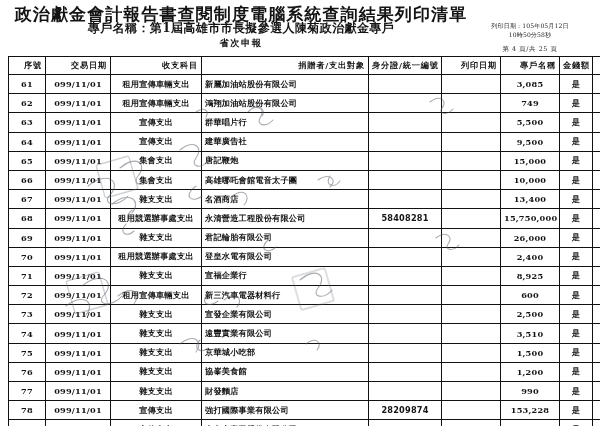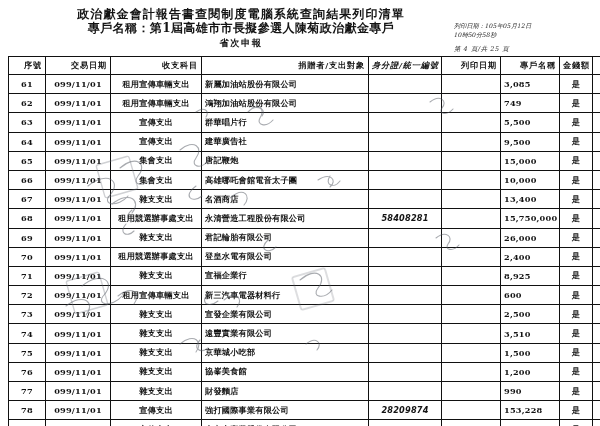--- a/index.html
+++ b/index.html
@@ -27,21 +27,21 @@
   
   .header {
     position: relative;
     height: 48px;
   }
   .titleblock {
     text-align: center;
     padding-right: 118px;
   }
   .doc-title {
-    font-size: 12px;
+    font-size: 17px;
     font-weight: bold;
     letter-spacing: 1.1px;
     line-height: 16px;
     white-space: nowrap;
   }
   .doc-subtitle {
     font-size: 12px;
     font-weight: bold;
     letter-spacing: .4px;
     line-height: 13px;
@@ -49,29 +49,28 @@
   }
   .doc-section {
     font-size: 9.2px;
     font-weight: bold;
     letter-spacing: 1.6px;
     line-height: 13px;
     margin-top: 1px;
   }
   .meta {
     position: absolute;
-    right: 18px;
+    right: 2px;
     top: 16px;
     width: 120px;
-    text-align: left;
+    text-align: center;
     font-size: 6.1px;
     line-height: 8.6px;
     letter-spacing: .1px;
     color: #2a2a2a;
-    font-style: italic;
   }
   .meta .pageline {
     margin-top: 6px;
     letter-spacing: .6px;
     font-size: 6.4px;
   }
   
   table.ledger {
     width: 584px;
     border-collapse: collapse;
@@ -91,23 +90,23 @@
   }
   table.ledger th {
     text-align: right;
     height: 17px;
     letter-spacing: .8px;
   }
   .c-seq    { width: 30px;  text-align: center; }
   .c-date   { width: 58px;  text-align: center; letter-spacing: .4px; }
   .c-item   { width: 84px;  text-align: center; }
   .c-party  { width: 160px; text-align: left; padding-left: 8px; }
-  .c-id     { width: 66px;  text-align: center; font-family: "DejaVu Sans", sans-serif; font-size: 7px; font-style: italic; }
+  .c-id     { width: 66px;  text-align: center; font-family: "DejaVu Sans", sans-serif; font-size: 7px; }
   .c-in     { width: 52px;  text-align: right; }
-  .c-out    { width: 52px;  text-align: left; }
+  .c-out    { width: 52px;  text-align: center; }
   .c-flag   { width: 26px;  text-align: center; }
   .c-addr   { width: 76px;  text-align: center; font-size: 7.6px; }
   th.c-id   { font-family: "DejaVu Serif", "Liberation Serif", serif; font-size: 7.4px; letter-spacing: 0; }
   th.c-in, th.c-out, th.c-flag { letter-spacing: .3px; }
   th.c-in, th.c-out { text-align: center; }
   
   .scribble-layer {
     position: absolute;
     inset: 0;
     pointer-events: none;

